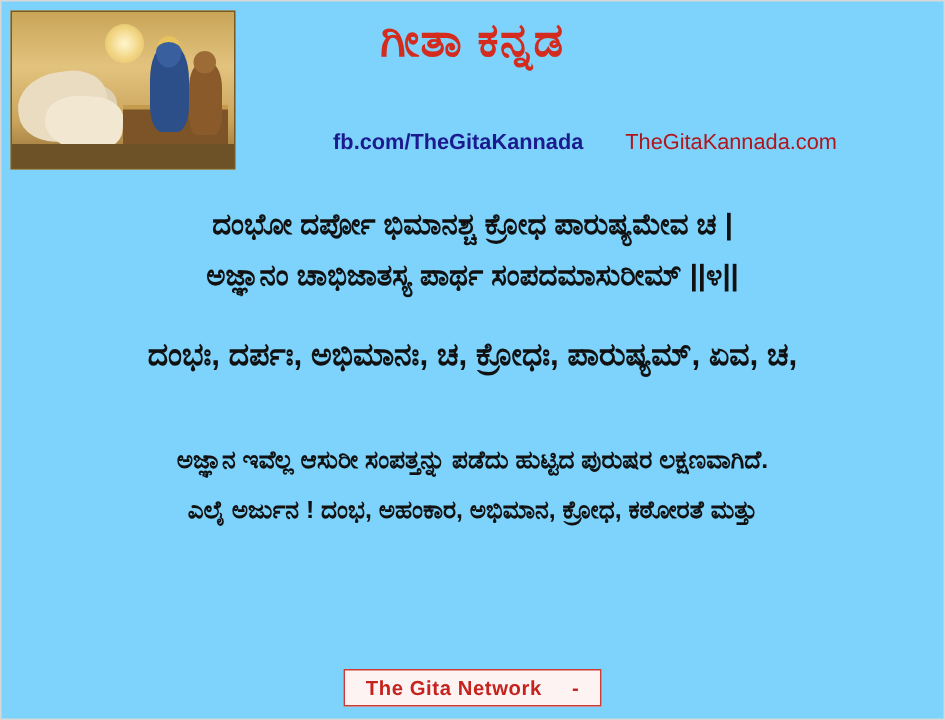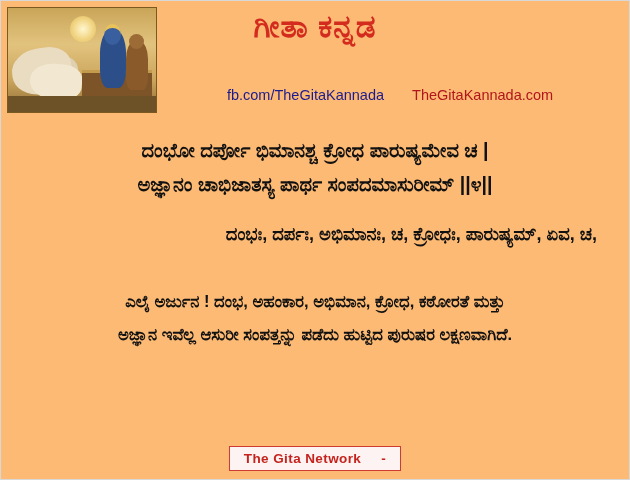--- a/index.html
+++ b/index.html
@@ -10,21 +10,21 @@
     width: 630px;
     height: 480px;
     background: #ffffff;
     font-family: "Liberation Sans", sans-serif;
     overflow: hidden;
   }
   .page {
     position: relative;
     width: 630px;
     height: 480px;
-    background: #fdba74;
+    background: #7dd3fc;
     box-sizing: border-box;
     border: 1px solid #d8d8d8;
   }
 
   
   .header {
     position: relative;
     height: 118px;
   }
   .krishna-image {
@@ -153,21 +153,21 @@
     left: 160px;
     right: 10px;
     top: 86px;
     display: flex;
     justify-content: center;
     gap: 28px;
     font-size: 14.5px;
   }
   .link-fb {
     color: #1b1b8f;
-    font-weight: normal;
+    font-weight: bold;
   }
   .link-site {
     color: #b0161b;
     font-weight: normal;
   }
 
   
   .content {
     position: absolute;
     left: 0;
@@ -179,23 +179,23 @@
   }
   .verse-main {
     text-align: center;
     color: #111111;
     font-size: 19.5px;
     font-weight: bold;
     line-height: 1.75;
     margin-top: 8px;
   }
   .verse-split {
-    text-align: right;
+    text-align: center;
     color: #111111;
-    font-size: 18px;
+    font-size: 21px;
     font-weight: bold;
     line-height: 1.9;
     margin-top: 16px;
   }
   .meaning {
     text-align: center;
     color: #111111;
     font-size: 16.5px;
     font-weight: bold;
     line-height: 2.0;
@@ -265,22 +265,22 @@
     <div class="verse-main">
       <span class="line">ದಂಭೋ ದರ್ಪೋ ಭಿಮಾನಶ್ಚ ಕ್ರೋಧ ಪಾರುಷ್ಯಮೇವ ಚ |</span>
       <span class="line">ಅಜ್ಞಾನಂ ಚಾಭಿಜಾತಸ್ಯ  ಪಾರ್ಥ  ಸಂಪದಮಾಸುರೀಮ್ ||೪||</span>
     </div>
 
     <div class="verse-split">
       <span class="line">ದಂಭಃ, ದರ್ಪಃ, ಅಭಿಮಾನಃ, ಚ, ಕ್ರೋಧಃ, ಪಾರುಷ್ಯಮ್, ಏವ, ಚ,</span>
     </div>
 
     <div class="meaning">
+      <span class="line">ಅಜ್ಞಾನ ಇವೆಲ್ಲ ಆಸುರೀ ಸಂಪತ್ತನ್ನು ಪಡೆದು ಹುಟ್ಟಿದ ಪುರುಷರ ಲಕ್ಷಣವಾಗಿದೆ.</span>
       <span class="line">ಎಲೈ ಅರ್ಜುನ ! ದಂಭ, ಅಹಂಕಾರ, ಅಭಿಮಾನ, ಕ್ರೋಧ, ಕಠೋರತೆ ಮತ್ತು</span>
-      <span class="line">ಅಜ್ಞಾನ ಇವೆಲ್ಲ ಆಸುರೀ ಸಂಪತ್ತನ್ನು ಪಡೆದು ಹುಟ್ಟಿದ ಪುರುಷರ ಲಕ್ಷಣವಾಗಿದೆ.</span>
     </div>
   </div>
 
   <div class="footer">
     <div class="footer-bar">
       <span>The Gita Network</span>
       <span class="footer-sep">-</span>
     </div>
   </div>
 

